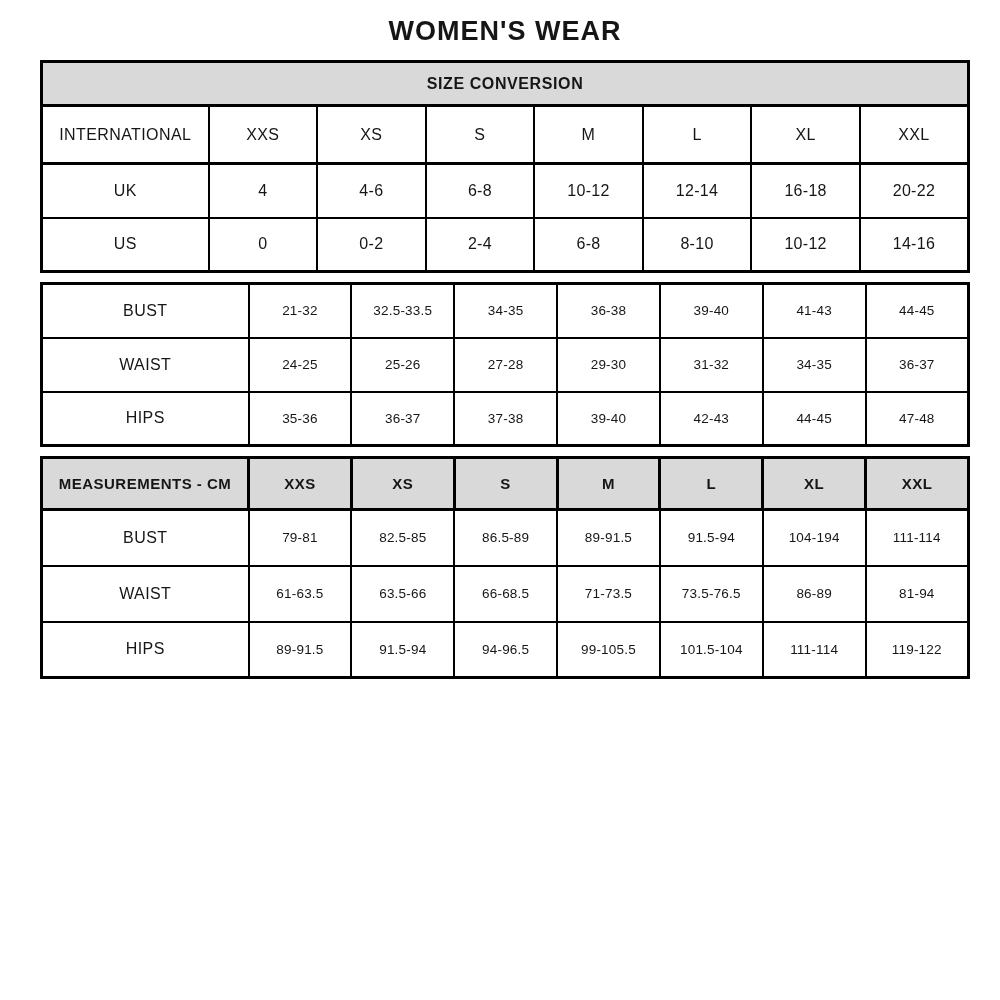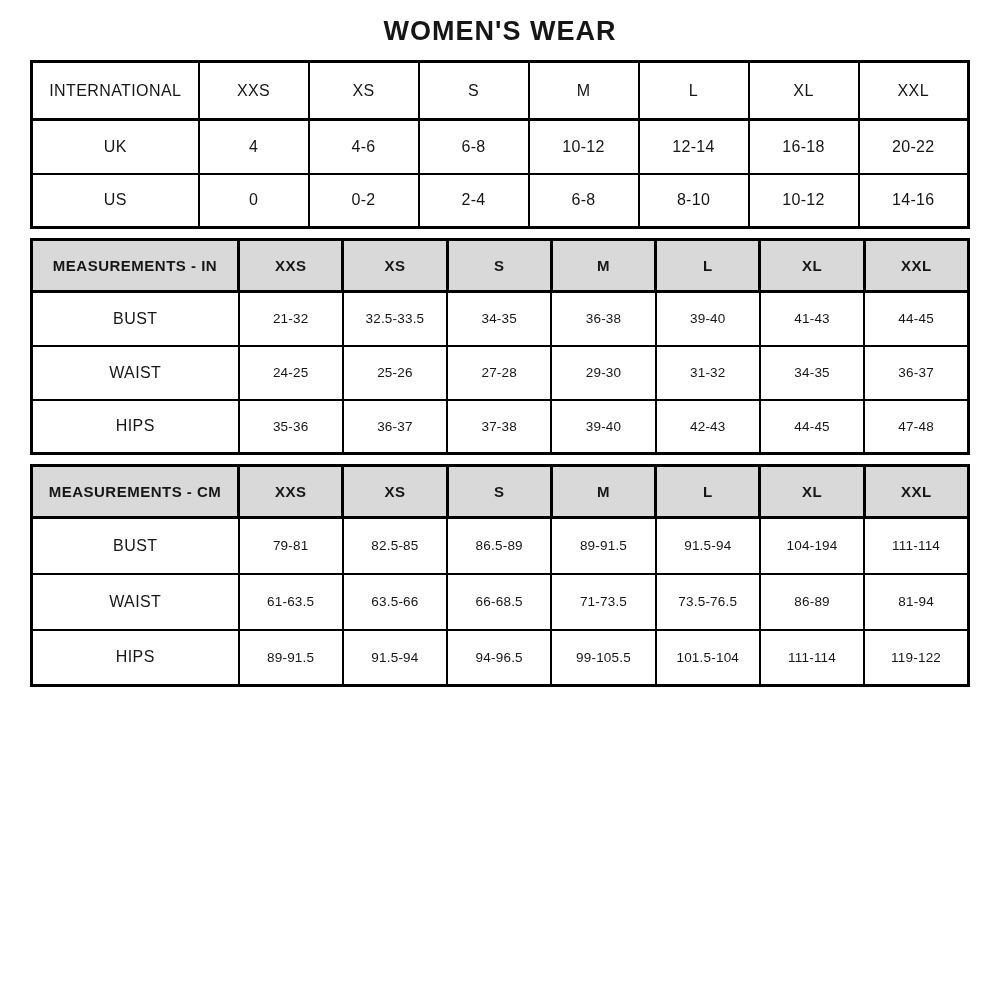--- a/index.html
+++ b/index.html
@@ -11,21 +11,21 @@
   *{box-sizing:border-box;}
   html,body{margin:0;padding:0;}
   body{
     width:1000px;height:1000px;
     background:var(--bg);
     font-family:"Liberation Sans", sans-serif;
     color:var(--text);
   }
   .page{
     width:1000px;height:1000px;
-    padding:12px 30px 0 30px;
+    padding:12px 30px 0 40px;
     background:var(--bg);
   }
   .title{
     margin:4px 0 13px 0;
     text-align:center;
     font-size:27px;
     font-weight:700;
     letter-spacing:1px;
     color:var(--text);
   }
@@ -100,20 +100,23 @@
         <col class="lblcol">
         <col>
         <col>
         <col>
         <col>
         <col>
         <col>
         <col>
       </colgroup>
       <tbody>
+        <tr>
+          <th class="bar" colspan="8">SIZE CONVERSION</th>
+        </tr>
         <tr class="hdr">
           <th class="lbl">INTERNATIONAL</th>
           <th>XXS</th>
           <th>XS</th>
           <th>S</th>
           <th>M</th>
           <th>L</th>
           <th>XL</th>
           <th>XXL</th>
         </tr>
@@ -145,30 +148,20 @@
         <col class="lblcol">
         <col>
         <col>
         <col>
         <col>
         <col>
         <col>
         <col>
       </colgroup>
       <tbody>
-        <tr class="hdr">
-          <th class="lbl">MEASUREMENTS - IN</th>
-          <th>XXS</th>
-          <th>XS</th>
-          <th>S</th>
-          <th>M</th>
-          <th>L</th>
-          <th>XL</th>
-          <th>XXL</th>
-        </tr>
         <tr>
           <td class="lbl">BUST</td>
           <td class="val">21-32</td>
           <td class="val">32.5-33.5</td>
           <td class="val">34-35</td>
           <td class="val">36-38</td>
           <td class="val">39-40</td>
           <td class="val">41-43</td>
           <td class="val">44-45</td>
         </tr>

